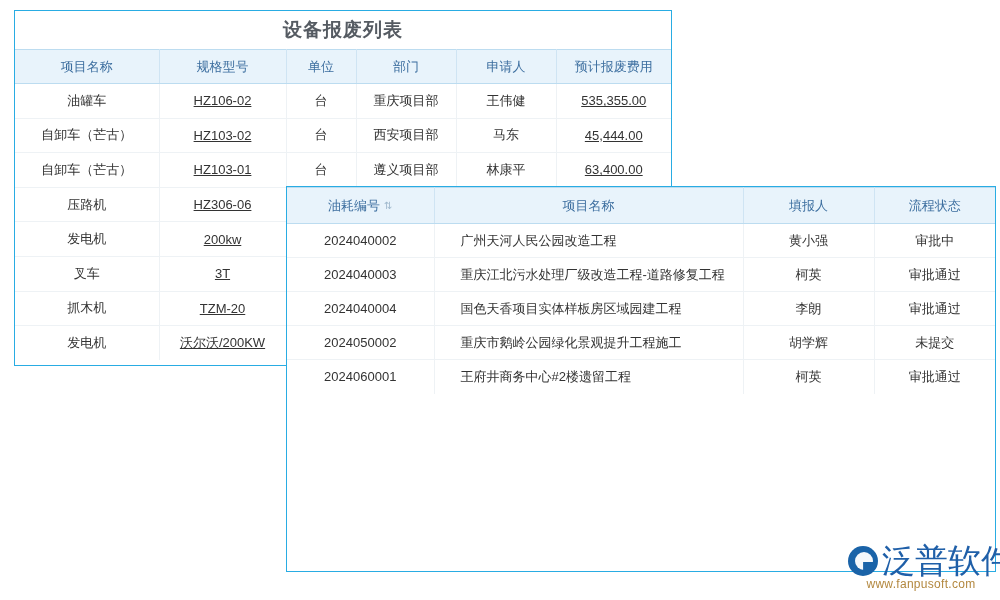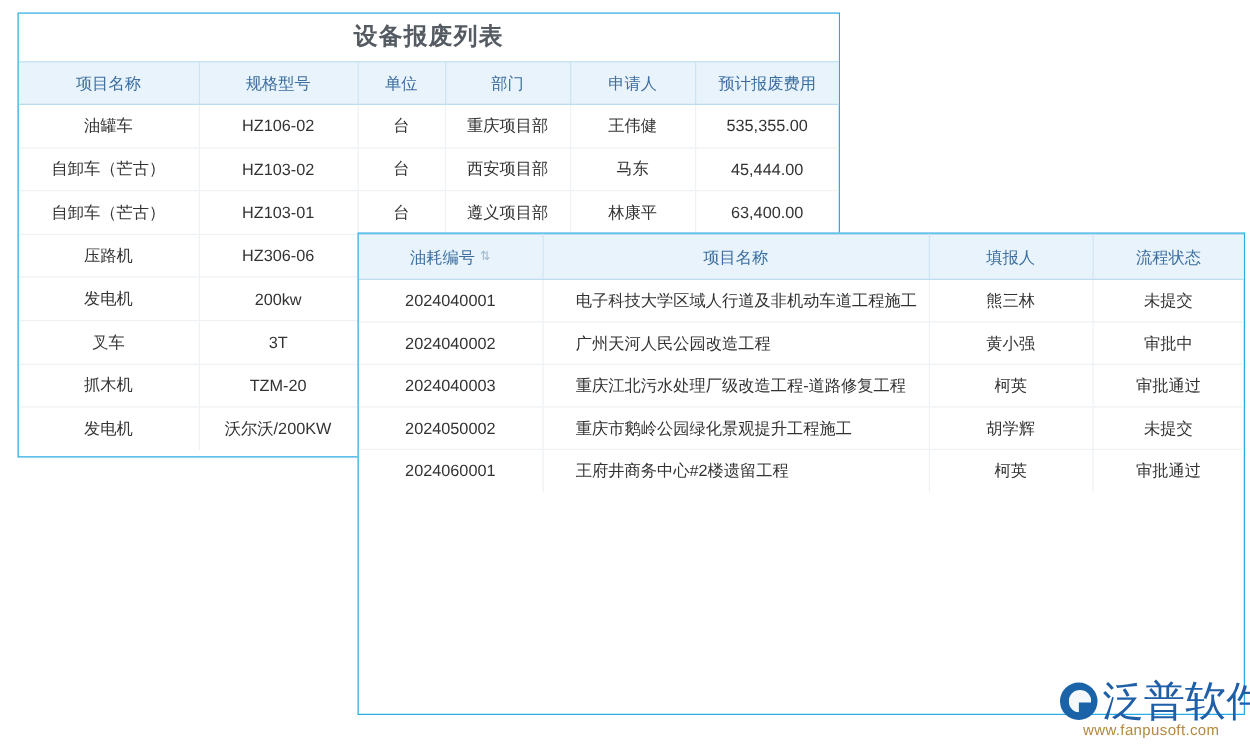--- a/index.html
+++ b/index.html
@@ -54,21 +54,21 @@
     border-bottom: 1px solid #eef2f5;
     border-right: 1px solid #eef2f5;
     text-align: center;
     white-space: nowrap;
     overflow: hidden;
     text-overflow: ellipsis;
   }
   table.grid td:last-child { border-right: none; }
   table.grid tr:last-child td { border-bottom: none; }
   .c-link  { color: #3d8bd6; }
-  .c-dark  { color: #333333; }
+  .c-dark  { color: #333333; text-decoration: underline; }
   .c-mid   { color: #444444; }
   .th-sorted { color: #f09019; }
   .sort-ico {
     display: inline-block;
     margin-left: 4px;
     font-size: 10px;
     line-height: 1;
     color: #9fb8cc;
     vertical-align: middle;
   }
@@ -242,35 +242,35 @@
           <th class="th-sorted">
             <span>油耗编号</span><span class="sort-ico">⇅</span>
           </th>
           <th>项目名称</th>
           <th>填报人</th>
           <th>流程状态</th>
         </tr>
       </thead>
       <tbody id="fuel-body">
           <tr>
-            <td class="c-link">2024040001</td>
-            <td class="c-link proj">电子科技大学区域人行道及非机动车道工程施工</td>
-            <td class="c-link">熊三林</td>
-            <td class="st-pending">未提交</td>
-          </tr>
-          <tr>
             <td class="c-link">2024040002</td>
             <td class="c-link proj">广州天河人民公园改造工程</td>
             <td class="c-link">黄小强</td>
             <td class="st-review">审批中</td>
           </tr>
           <tr>
             <td class="c-link">2024040003</td>
             <td class="c-link proj">重庆江北污水处理厂级改造工程-道路修复工程</td>
             <td class="c-link">柯英</td>
+            <td class="st-passed">审批通过</td>
+          </tr>
+          <tr>
+            <td class="c-link">2024040004</td>
+            <td class="c-link proj">国色天香项目实体样板房区域园建工程</td>
+            <td class="c-link">李朗</td>
             <td class="st-passed">审批通过</td>
           </tr>
           <tr>
             <td class="c-link">2024050002</td>
             <td class="c-link proj">重庆市鹅岭公园绿化景观提升工程施工</td>
             <td class="c-link">胡学辉</td>
             <td class="st-pending">未提交</td>
           </tr>
           <tr>
             <td class="c-link">2024060001</td>

